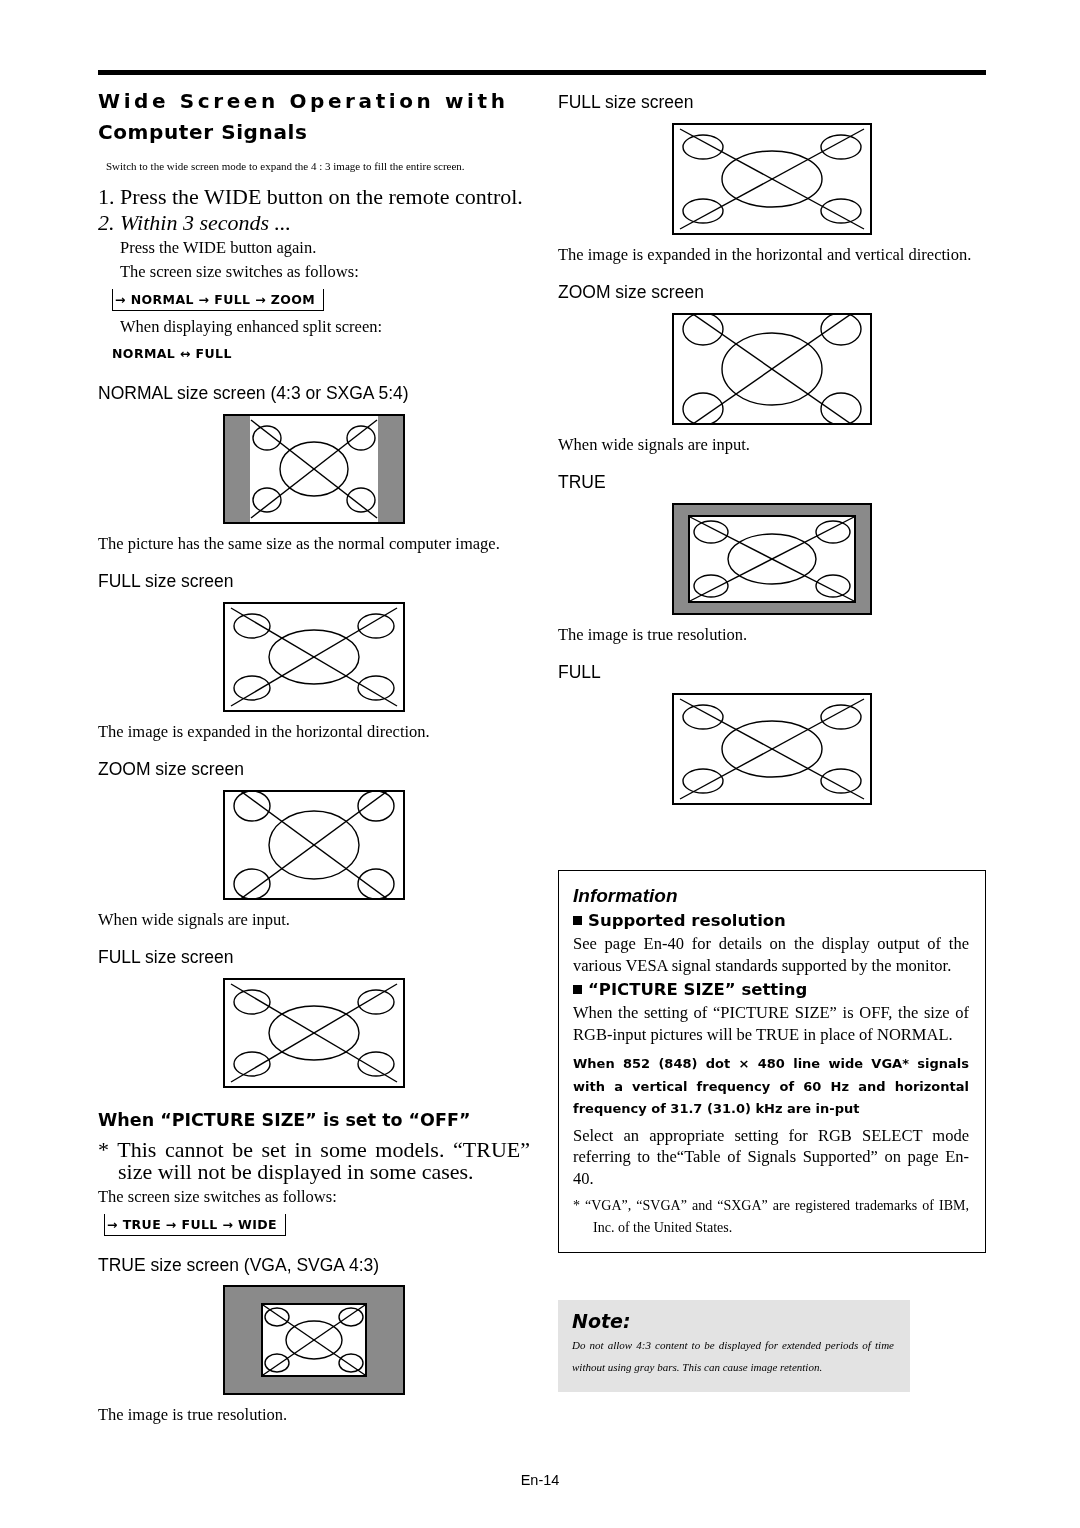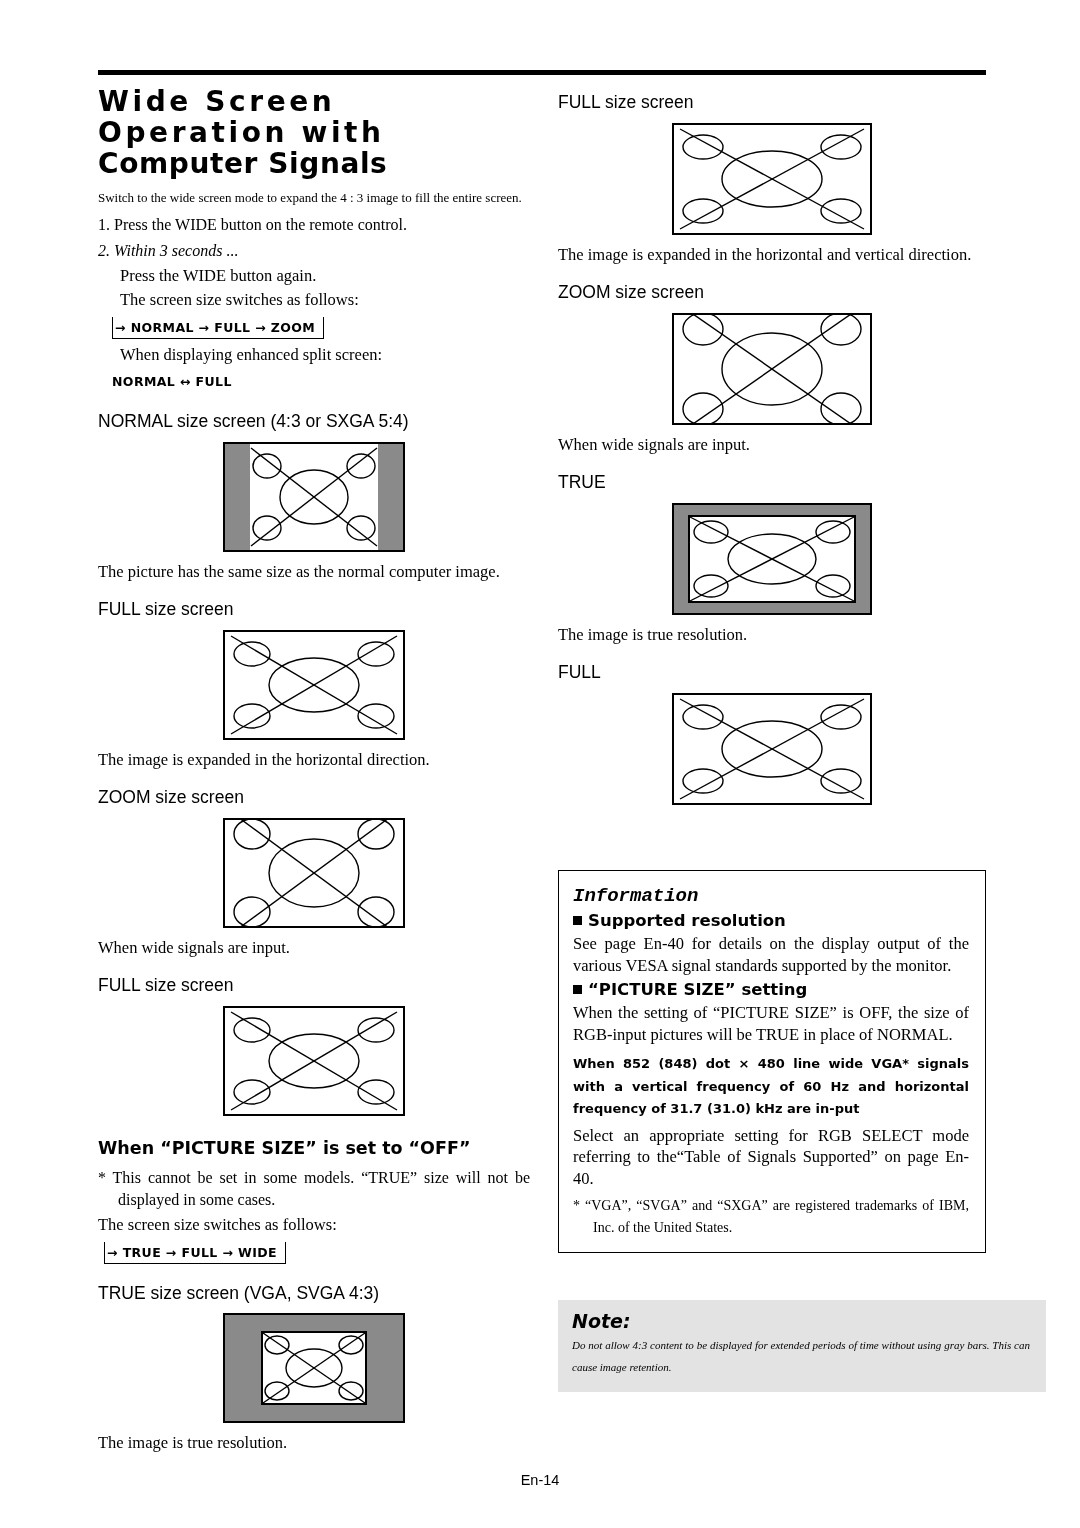--- a/index.html
+++ b/index.html
@@ -39,32 +39,32 @@
     left: 98px;
     top: 70px;
     width: 888px;
     height: 5px;
     background: #000;
   }
   
   h1.title {
     font-family: "DejaVu Sans", sans-serif;
     font-weight: bold;
-    font-size: 28px;
+    font-size: 20px;
     letter-spacing: 3.6px;
     line-height: 31px;
     margin: 16px 0 8px 0;
   }
   h1.title .l2 {
     letter-spacing: 0.6px;
     display: block;
   }
   p {
-    margin: 0;
-    font-size: 13px;
+    margin: 8px;
+    font-size: 11px;
     line-height: 21.5px;
     text-align: justify;
   }
   p.just { text-align: justify; }
   .lbl {
     font-family: "Liberation Sans", sans-serif;
     font-size: 17.5px;
     margin: 17px 0 9px 0;
   }
   .lbl-r {
@@ -77,21 +77,21 @@
     line-height: 21.5px;
     margin: 9px 0 0 0;
   }
   .bold-head {
     font-family: "DejaVu Sans", sans-serif;
     font-weight: bold;
     font-size: 17.5px;
     margin: 22px 0 8px 0;
   }
   .step {
-    font-size: 16px;
+    font-size: 22px;
     line-height: 21.5px;
     margin: 5px 0 0 0;
     padding-left: 20px;
     text-indent: -20px;
   }
   .italic { font-style: italic; }
   .indent {
     padding-left: 22px;
     font-size: 16.5px;
     line-height: 21.5px;
@@ -147,21 +147,21 @@
   .infobox {
     position: absolute;
     left: 558px;
     top: 870px;
     width: 428px;
     border: 1.5px solid #000;
     box-sizing: border-box;
     padding: 14px 16px 14px 14px;
   }
   .info-title {
-    font-family: Liberation Mono, monospace;
+    font-family: Liberation Sans, sans-serif;
     font-style: italic;
     font-weight: bold;
     font-size: 19px;
     margin: 0 0 4px 0;
   }
   .info-sub {
     font-family: "DejaVu Sans", sans-serif;
     font-weight: bold;
     font-size: 16.5px;
     margin: 4px 0 3px 0;
@@ -193,21 +193,21 @@
     margin: 6px 0 0 0;
     padding-left: 20px;
     text-indent: -20px;
     text-align: justify;
   }
   
   .notebox {
     position: absolute;
     left: 558px;
     top: 1300px;
-    width: 488px;
+    width: 352px;
     background: #e3e3e3;
     padding: 10px 16px 14px 14px;
     box-sizing: border-box;
   }
   .note-title {
     font-family: "DejaVu Sans", sans-serif;
     font-style: italic;
     font-weight: bold;
     font-size: 19px;
     margin: 0 0 3px 0;

